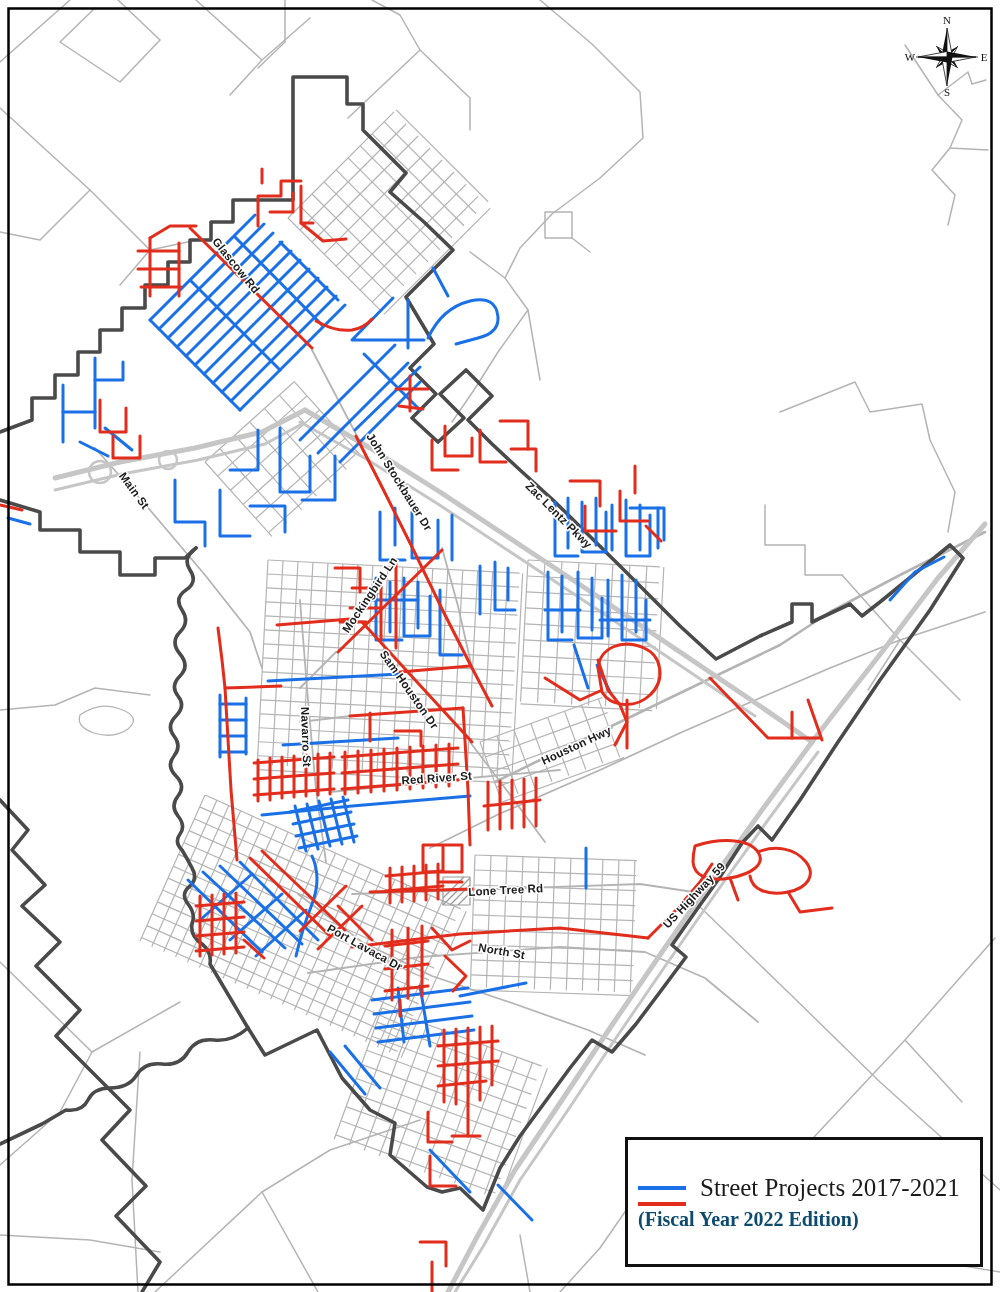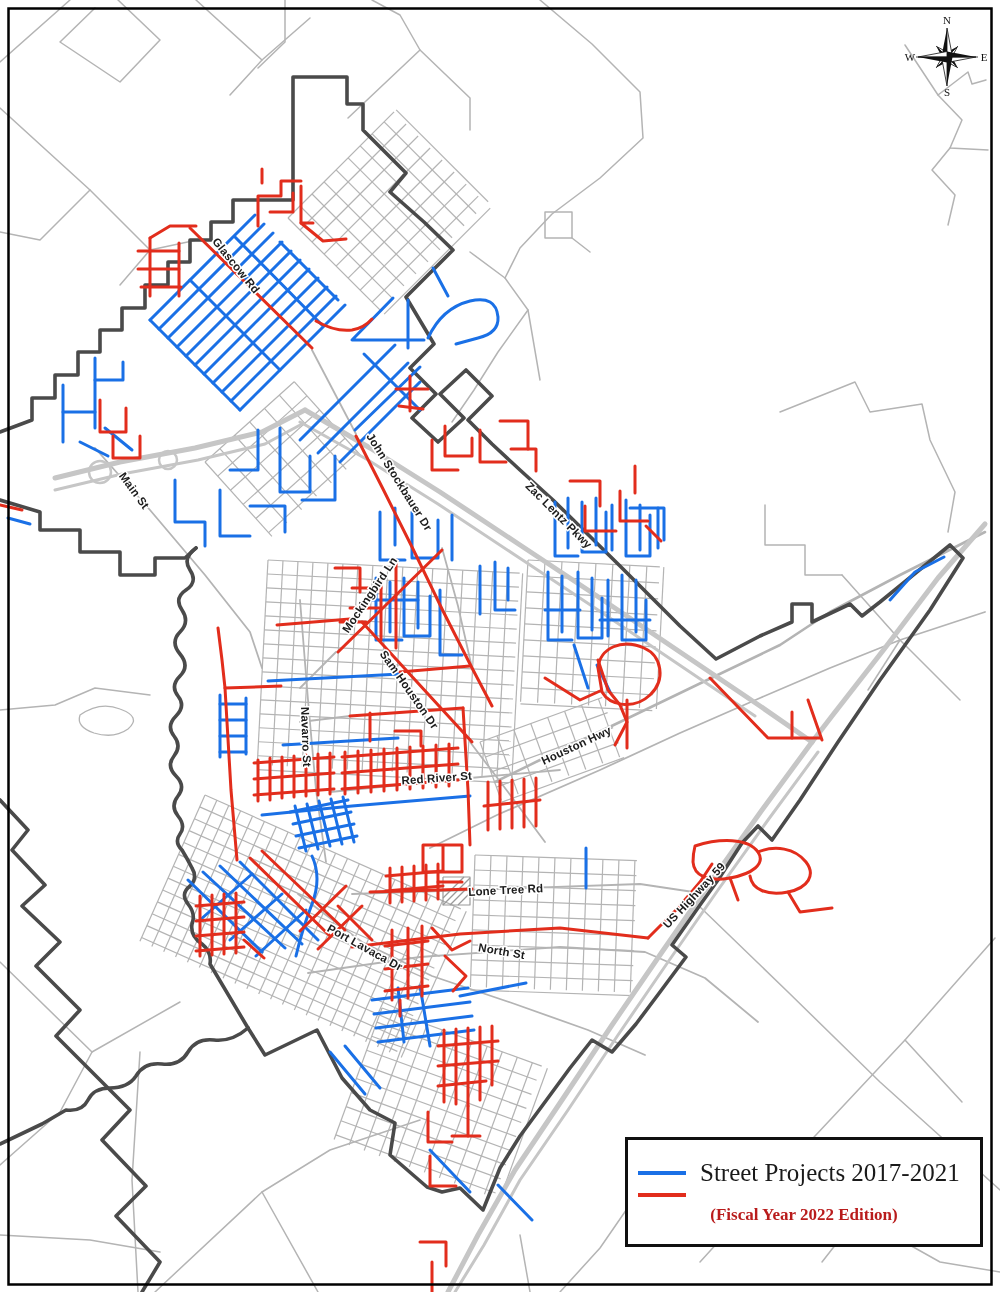--- a/index.html
+++ b/index.html
@@ -2,28 +2,28 @@
 <html><head>
 <meta charset="utf-8">
 <style>
   html,body{margin:0;padding:0;background:#fff;}
   .page{position:relative;width:1000px;height:1292px;background:#ffffff;overflow:hidden;
         font-family:"Liberation Sans",sans-serif;}
   svg{position:absolute;left:0;top:0;}
   .slabel{font-family:"Liberation Sans",sans-serif;font-size:11.5px;font-weight:bold;fill:#1c1c1c;
           stroke:#ffffff;stroke-width:3px;paint-order:stroke;text-anchor:middle;letter-spacing:.2px;}
   .clabel{font-family:"Liberation Serif",serif;font-size:11px;fill:#111;text-anchor:middle;}
-  .legend{position:absolute;left:625px;top:1137px;width:358px;height:110px;background:#ffffff;
+  .legend{position:absolute;left:625px;top:1137px;width:358px;height:130px;background:#ffffff;
           border:3px solid #101010;box-sizing:border-box;display:flex;flex-direction:column;
-          justify-content:center;gap:6px;padding:4px 10px;}
+          justify-content:center;padding:4px 10px;}
   .legend-row{display:flex;align-items:center;gap:14px;}
   .legend-swatch{display:inline-block;width:48px;height:4px;flex:0 0 48px;}
   .legend-label{font-family:"Liberation Serif",serif;font-size:25px;color:#1a1a1a;white-space:nowrap;}
-  .legend-foot{font-family:"Liberation Serif",serif;font-size:17px;font-weight:bold;color:#b91c1c;
-               text-align:center;margin-top:2px;}
+  .legend-foot{font-family:"Liberation Serif",serif;font-size:20px;font-weight:bold;color:#0c4a6e;
+               margin-top:2px;}
 </style>
 </head>
 <body>
 
 <div class="page">
   <svg id="map" width="1000" height="1292" viewBox="0 0 1000 1292">
     <g id="layer-rural">
         <polyline points="70,0 0,62" fill="none" stroke="#b4b4b4" stroke-width="1.5" stroke-linecap="round" stroke-linejoin="round"></polyline>
         <polyline points="118,0 160,40 120,82 60,42 95,8" fill="none" stroke="#b4b4b4" stroke-width="1.5" stroke-linecap="round" stroke-linejoin="round"></polyline>
         <polyline points="196,0 262,60 230,95" fill="none" stroke="#b4b4b4" stroke-width="1.5" stroke-linecap="round" stroke-linejoin="round"></polyline>

